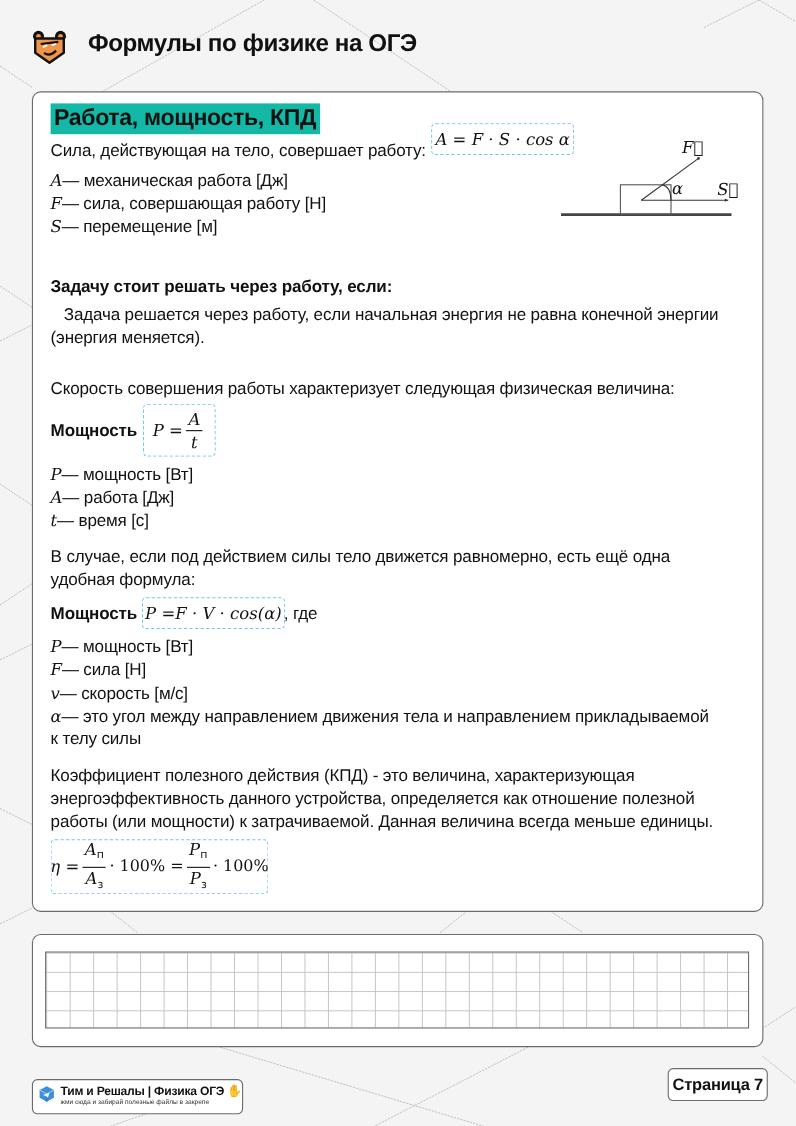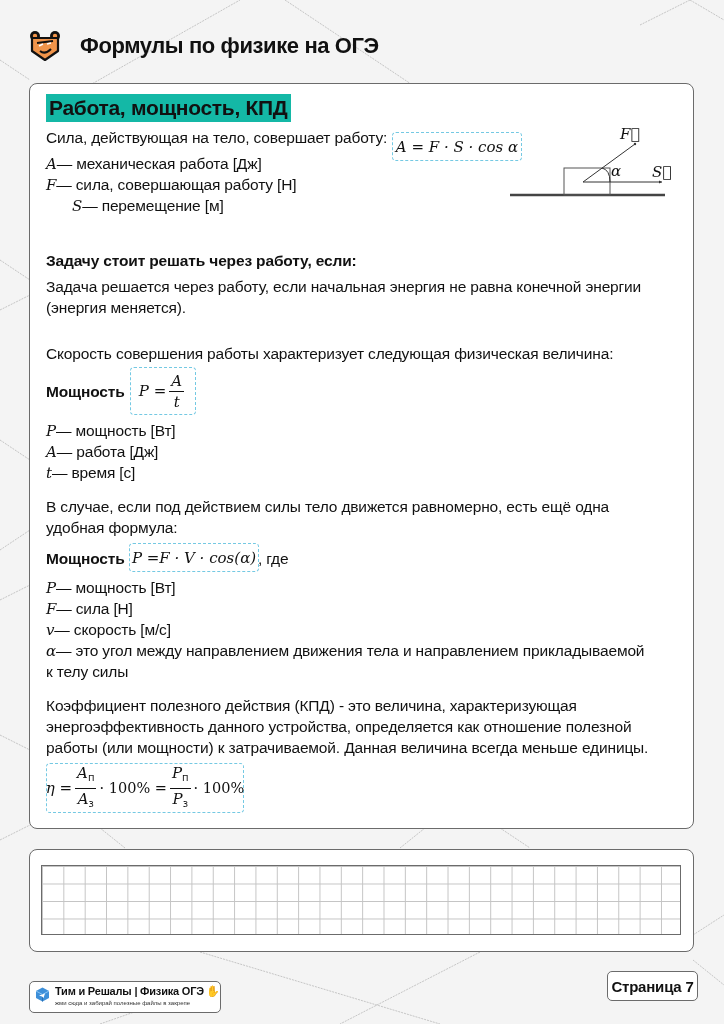--- a/index.html
+++ b/index.html
@@ -3,21 +3,21 @@
 <meta charset="utf-8">
 <style>
   html, body { margin:0; padding:0; }
   body {
     width:724px; height:1024px; position:relative; overflow:hidden;
     background:#f4f4f4;
     font-family:"Liberation Sans", "DejaVu Sans", sans-serif;
     color:#111;
   }
   .bg-lines { position:absolute; left:0; top:0; width:724px; height:1024px; z-index:0; }
-  .header { position:absolute; left:28px; top:26px; height:40px; display:flex; align-items:center; z-index:2; }
+  .header { position:absolute; left:28px; top:26px; height:40px; display:flex; align-items:flex-start; z-index:2; }
   .logo { width:34px; height:34px; margin-right:18px; }
   .header-title { font-size:22px; font-weight:600; letter-spacing:-0.4px; color:#111; }
 
   .card {
     position:absolute; left:29px; top:83px; width:663px; height:744px;
     background:#fff; border:1.5px solid #6b6b6b; border-radius:8px; z-index:2;
   }
   .section-title {
     position:absolute; left:16px; top:10px;
     font-size:21px; font-weight:700; letter-spacing:-0.3px;
@@ -107,43 +107,43 @@
     <path d="M11 17 L15 15 M19 15 L23 14" stroke="#fff" stroke-width="1.6"></path>
     <path d="M12 22 Q17 26 23 20" stroke="#111" stroke-width="2" fill="none"></path>
   </svg>
   <div class="header-title">Формулы по физике на ОГЭ</div>
 </div>
 
 <div class="card">
   <div class="section-title">Работа, мощность, КПД</div>
 
   <div class="t" style="left:16px; top:44px;">Сила, действующая на тело, совершает работу:</div>
-  <div class="fbox" style="left:362px; top:48px; width:128px; height:27px;">
+  <div class="fbox" style="left:362px; top:28px; width:128px; height:27px;">
     <span class="mi">A = F · S · cos α</span>
   </div>
 
   <svg class="diagram" viewBox="0 0 180 80">
     <line x1="0" y1="71" x2="155" y2="71" stroke="#444" stroke-width="2.5"></line>
     <rect x="54" y="44" width="46" height="27" fill="none" stroke="#555" stroke-width="1"></rect>
     <line x1="73" y1="58" x2="125" y2="20" stroke="#333" stroke-width="1"></line>
     <circle cx="125" cy="20" r="1.2" fill="#333"></circle>
     <line x1="73" y1="58" x2="152" y2="58" stroke="#333" stroke-width="1"></line>
     <path d="M152 58 l-3 -1.5 v3 z" fill="#333"></path>
     <path d="M92 44 Q100 46 100 58" fill="none" stroke="#333" stroke-width="1"></path>
   </svg>
   <div class="t mi" style="left:590px; top:40px;">F⃗</div>
   <div class="t mi" style="left:581px; top:77px;">α</div>
   <div class="t mi" style="left:622px; top:78px;">S⃗</div>
 
   <div class="t" style="left:16px; top:70px;"><span class="mi">A</span><span>— механическая работа [Дж]</span></div>
   <div class="t" style="left:16px; top:91px;"><span class="mi">F</span><span>— сила, совершающая работу [Н]</span></div>
-  <div class="t" style="left:16px; top:112px;margin-left:26px;"><span class="mi">S</span><span>— перемещение [м]</span></div>
+  <div class="t" style="left:16px; top:112px;"><span class="mi">S</span><span>— перемещение [м]</span></div>
 
   <div class="t b" style="left:16px; top:167px;">Задачу стоит решать через работу, если:</div>
-  <div class="t" style="left:16px; top:193px;text-align:right;">Задача решается через работу, если начальная энергия не равна конечной энергии</div>
+  <div class="t" style="left:28px; top:193px;text-align:right;">Задача решается через работу, если начальная энергия не равна конечной энергии</div>
   <div class="t" style="left:16px; top:214px;">(энергия меняется).</div>
 
   <div class="t" style="left:16px; top:260px;">Скорость совершения работы характеризует следующая физическая величина:</div>
   <div class="t b" style="left:16px; top:298px;">Мощность</div>
   <div class="fbox" style="left:100px; top:283px; width:64px; height:46px;">
     <span class="mi">P =</span>
     <span class="frac">
       <span class="num mi">A</span>
       <span class="den mi">t</span>
     </span>

